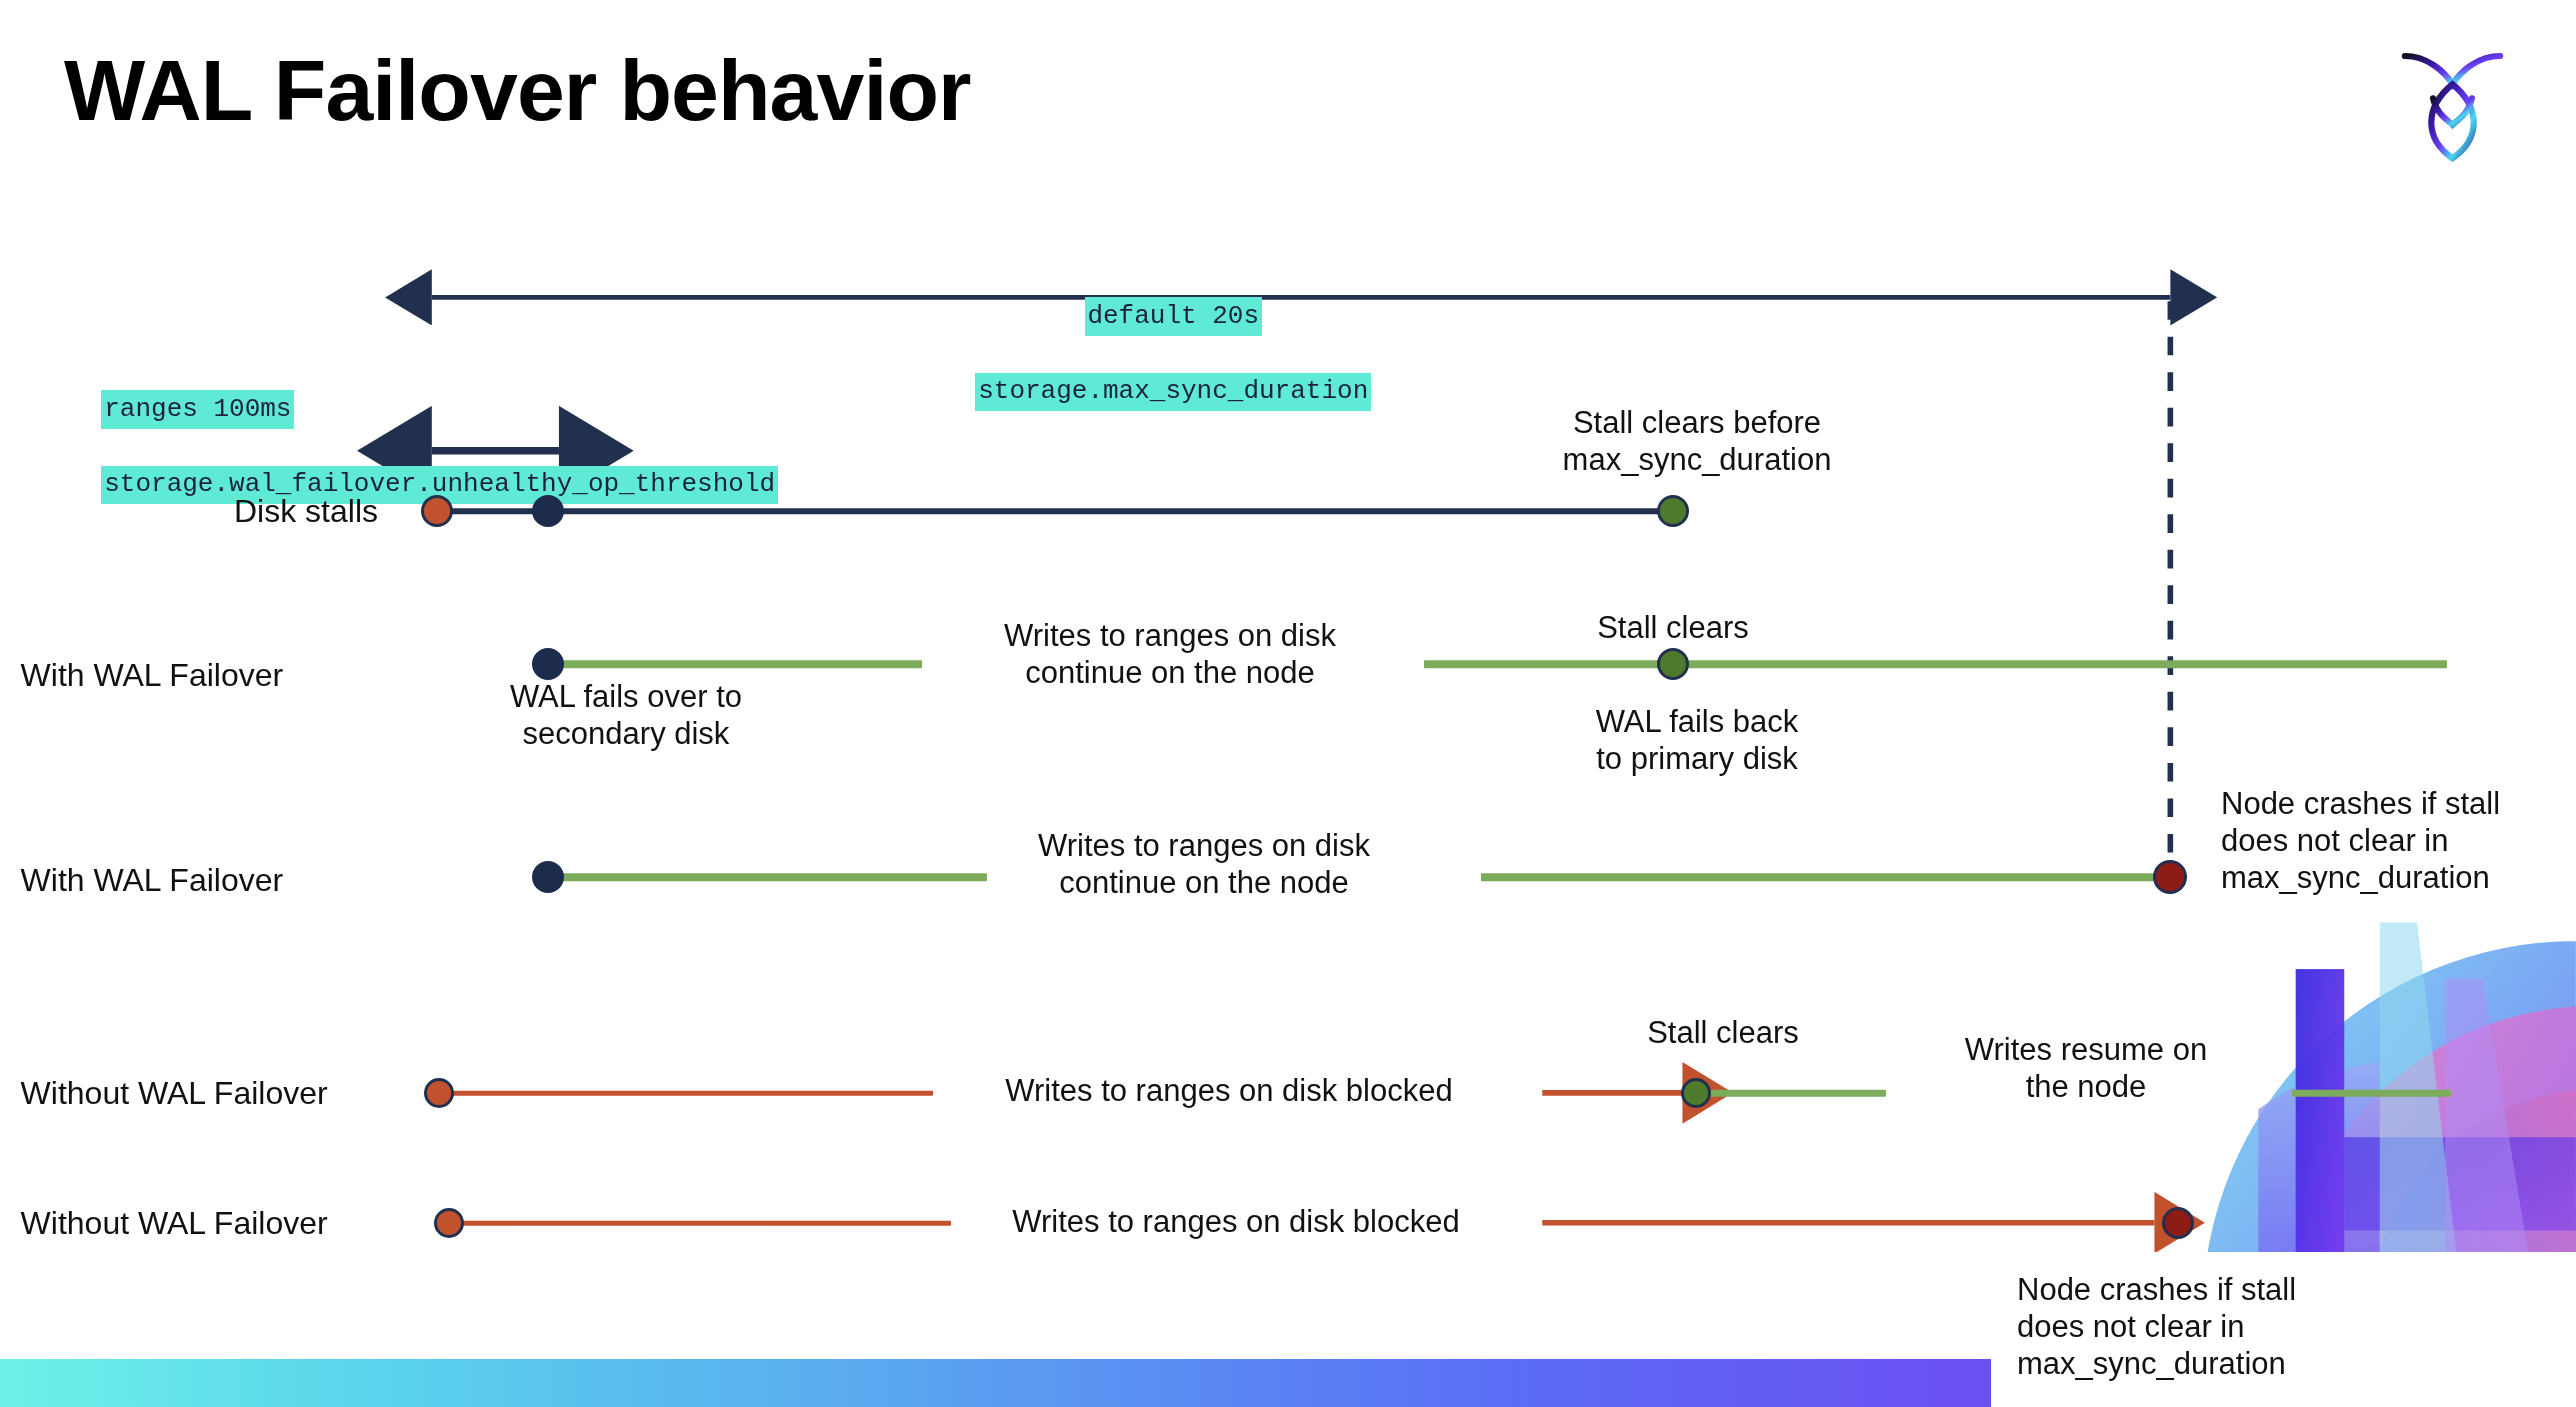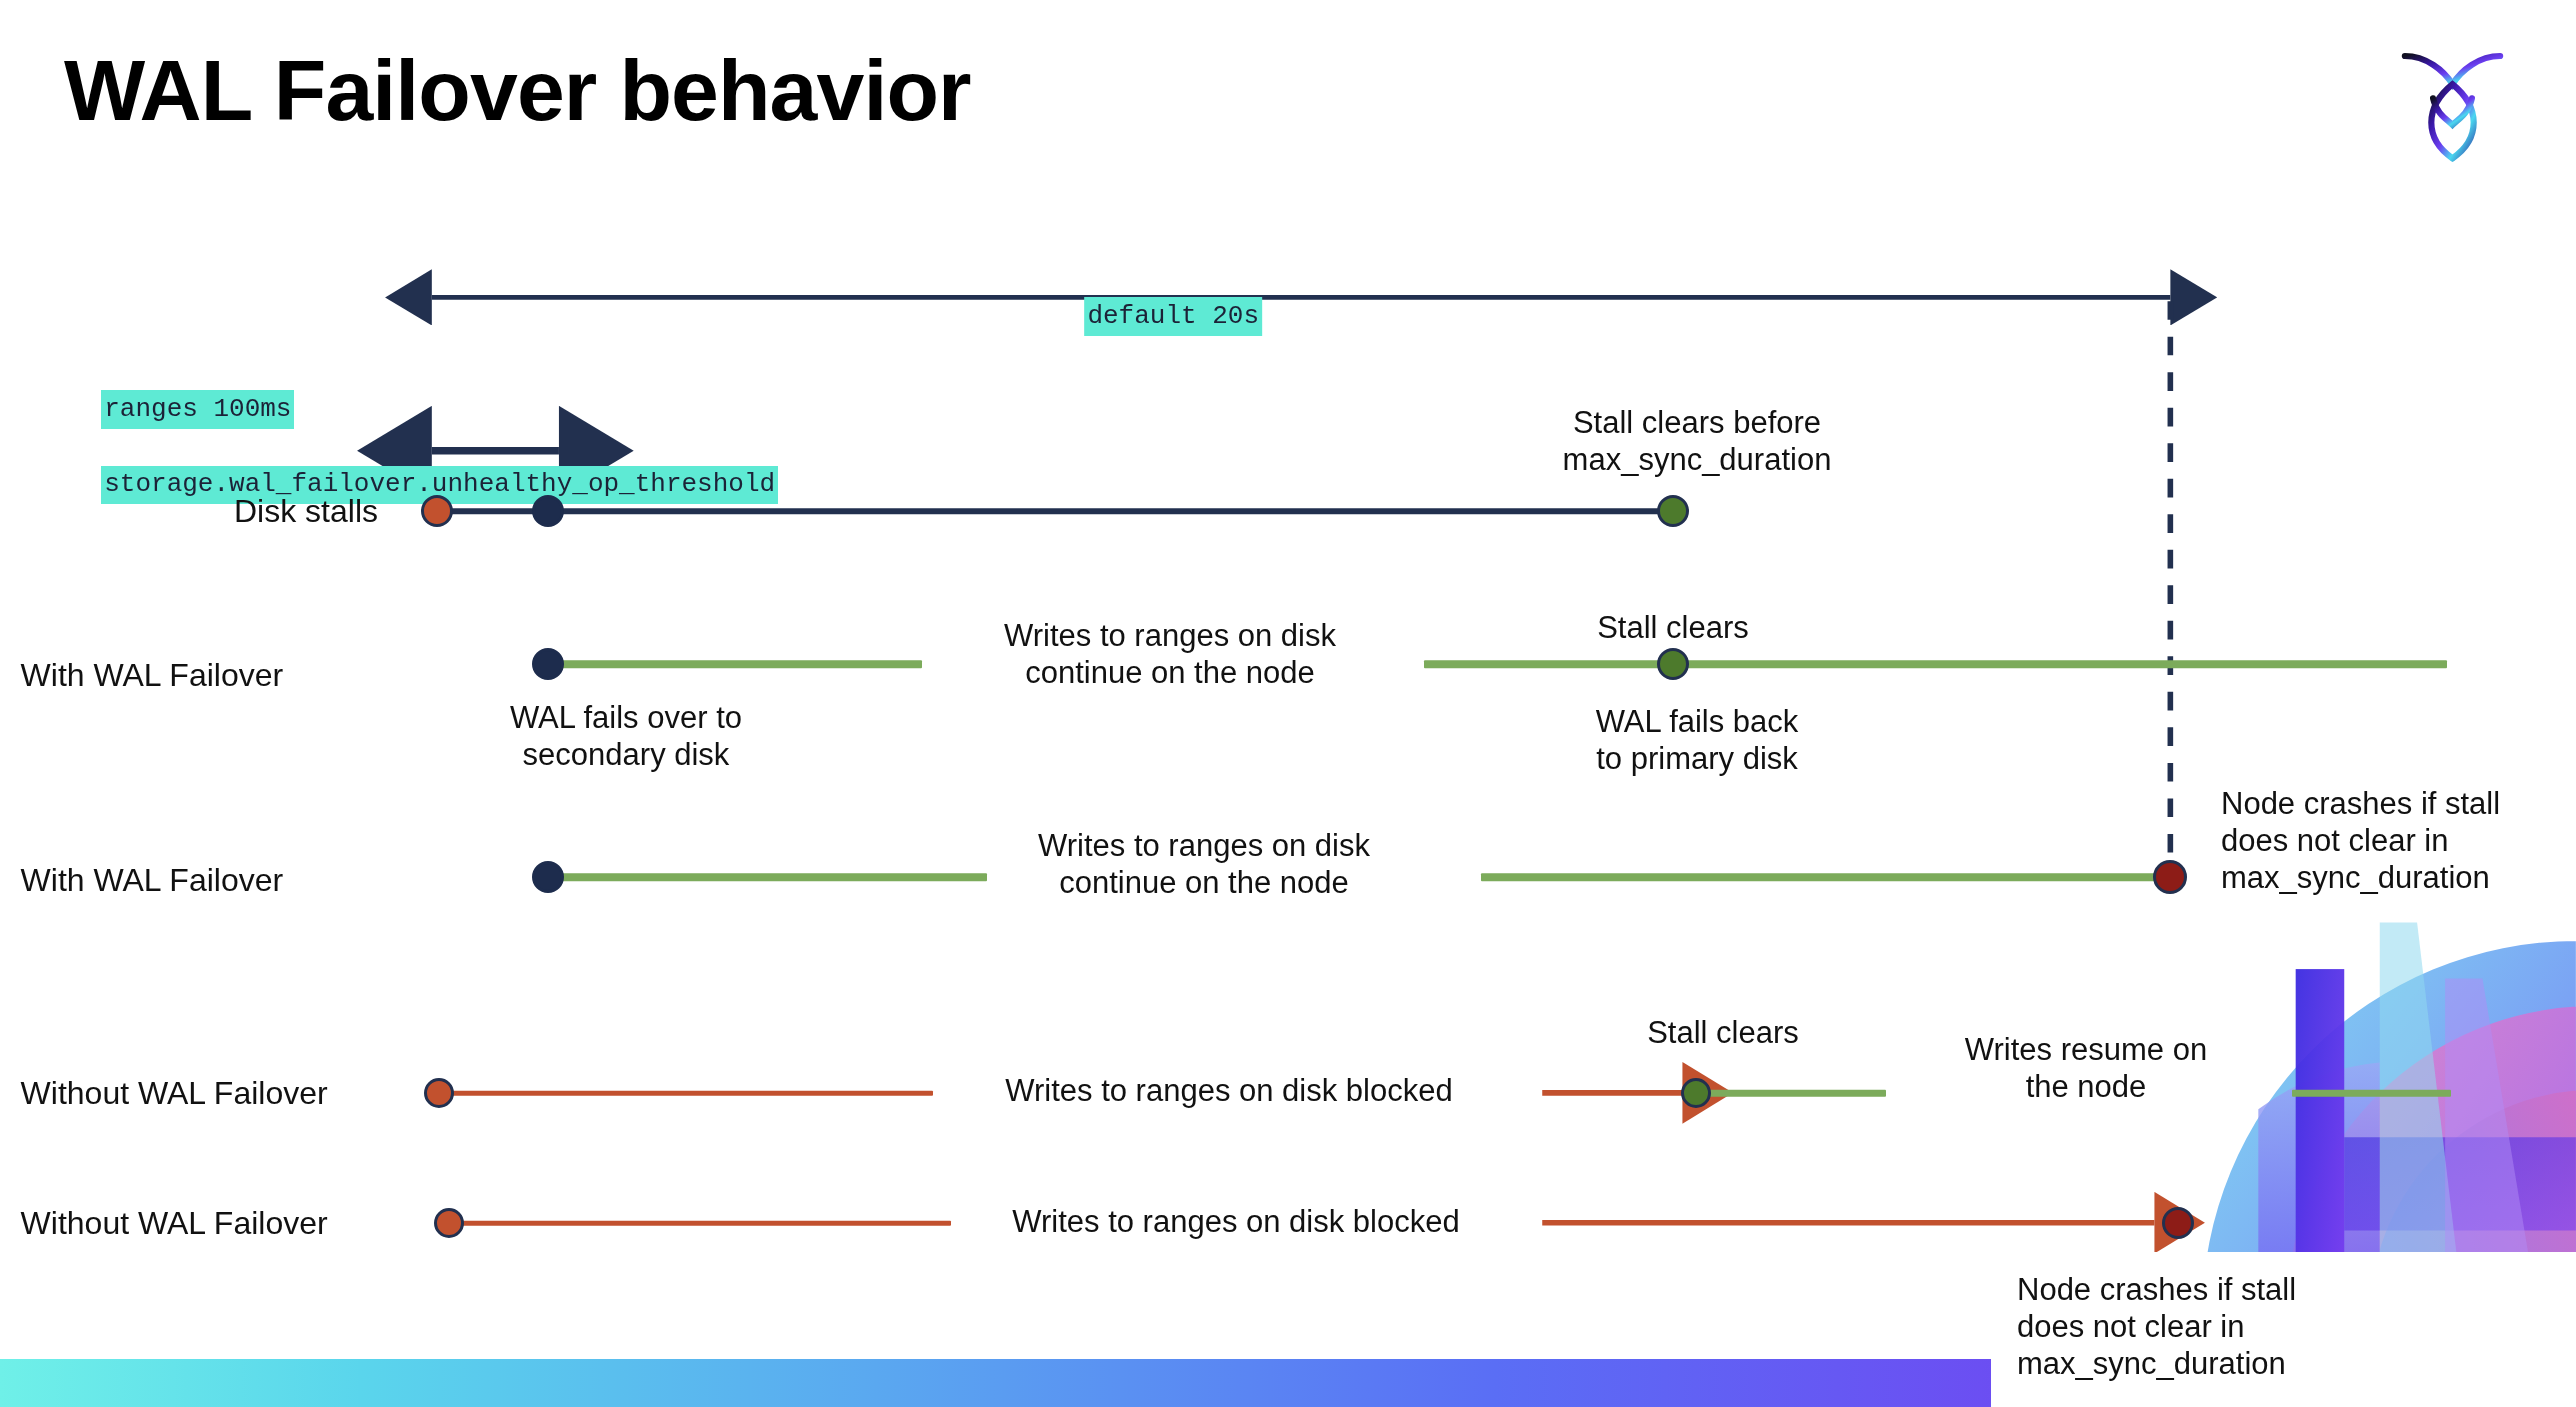--- a/index.html
+++ b/index.html
@@ -151,20 +151,21 @@
 
     <line x1="2322" y1="322" x2="2322" y2="930" stroke="#22304f" stroke-width="6" stroke-dasharray="20 18"></line>
 
     <line x1="1650" y1="1169" x2="1800" y2="1169" stroke="#c2512e" stroke-width="6" marker-end="url(#redR)"></line>
 
     <line x1="1650" y1="1308" x2="2305" y2="1308" stroke="#c2512e" stroke-width="6" marker-end="url(#redR)"></line>
   </svg>
 
   <div class="code-note" style="left:1142px;top:260px;text-align:center;transform:translateX(-50%);">
     <span>default 20s</span><br>
+    <span>storage.max_sync_duration</span>
   </div>
 
   <div class="code-note" style="left:39px;top:353px;">
     <span>ranges 100ms</span><br>
     <span>storage.wal_failover.unhealthy_op_threshold</span>
   </div>
 
   <div class="row-label" style="left:222px;top:511px;margin-left:12px;">Disk stalls</div>
 
   <div class="seg navy" style="left:437px;top:511px;width:1238px;height:5.6px;"></div>
@@ -180,21 +181,21 @@
 
   <div class="seg green" style="left:548px;top:664px;width:374px;height:7.5px;"></div>
   <div class="seg green" style="left:1424px;top:664px;width:1023px;height:7.5px;"></div>
 
   <div class="dot navy" style="left:548px;top:664px;width:32px;height:32px;"></div>
   <div class="dot green" style="left:1673px;top:664px;width:32px;height:32px;"></div>
 
   <div class="note center" style="left:1170px;top:617px;">Writes to ranges on disk
 continue on the node</div>
   <div class="note center" style="left:1673px;top:609px;">Stall clears</div>
-  <div class="note center" style="left:626px;top:699px;">WAL fails over to
+  <div class="note center" style="left:626px;top:678px;">WAL fails over to
 secondary disk</div>
   <div class="note center" style="left:1697px;top:703px;">WAL fails  back
 to primary disk</div>
 
   <div class="row-label" style="left:20.6px;top:880px;">With WAL Failover</div>
 
   <div class="seg green" style="left:548px;top:877px;width:439px;height:7.5px;"></div>
   <div class="seg green" style="left:1481px;top:877px;width:692px;height:7.5px;"></div>
 
   <div class="dot navy" style="left:548px;top:877px;width:32px;height:32px;"></div>

